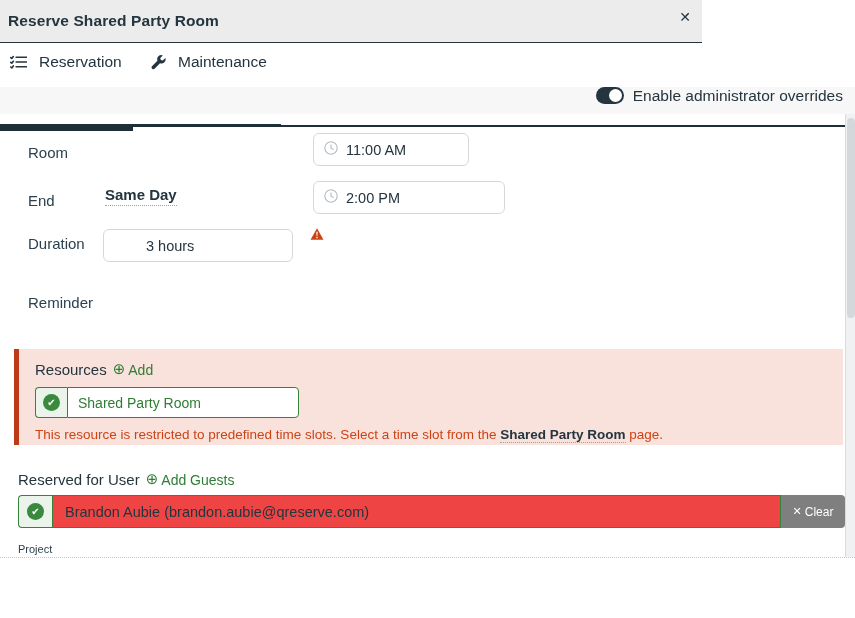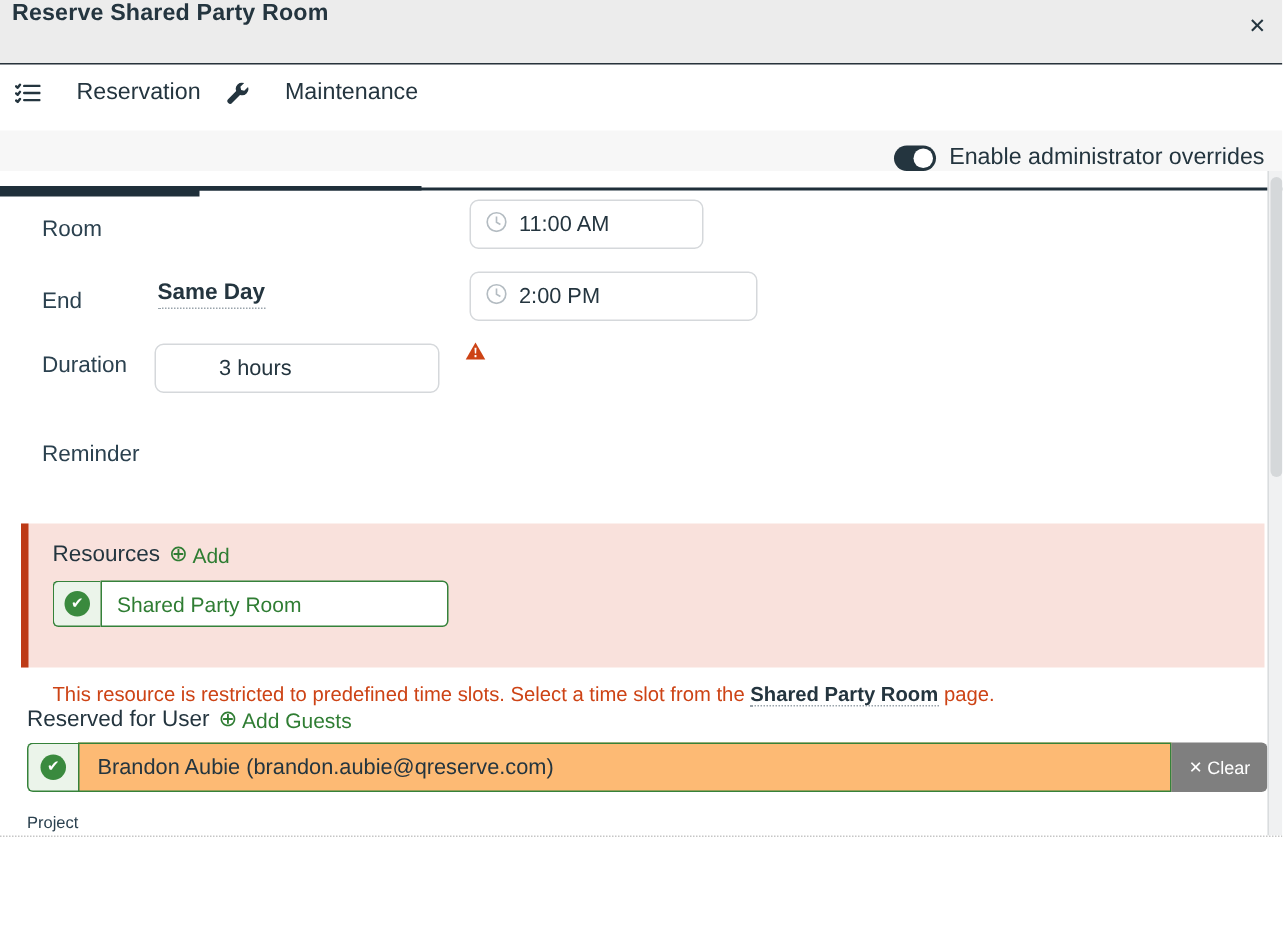--- a/index.html
+++ b/index.html
@@ -10,39 +10,39 @@
     --green-text:#2f7d33;
     --input-border:#d5d8db;
     --icon-gray:#b4bcc2;
   }
   *{margin:0;padding:0;box-sizing:border-box;}
   html,body{width:855px;height:618px;overflow:hidden;}
   body{font-family:"Liberation Sans",sans-serif;background:#fff;}
   .modal{position:relative;width:855px;height:618px;background:#fff;overflow:hidden;}
 
   
-  .hdr{position:absolute;left:0;top:0;width:855px;height:43px;background:#ececec;
-       border-bottom:1px solid #28333c;display:flex;align-items:flex-start;}
+  .hdr{position:absolute;left:0;top:0;width:702px;height:43px;background:#ececec;
+       border-bottom:1px solid #28333c;display:flex;align-items:center;}
   .hdr-title{margin-left:8px;font-size:15.5px;font-weight:bold;color:var(--navy);letter-spacing:.1px;}
   .hdr-close{position:absolute;right:11px;top:10px;font-size:14px;color:var(--navy);cursor:pointer;line-height:1;}
 
   
   .tabbar{position:absolute;left:0;top:44px;width:855px;height:43px;background:#fff;}
-  .tab{position:absolute;top:9px;display:flex;align-items:center;gap:24px;color:var(--navy);
+  .tab{position:absolute;top:9px;display:flex;align-items:center;gap:12px;color:var(--navy);
        font-size:15.5px;cursor:pointer;}
   .tab-reservation{left:10px;}
   .tab-maintenance{left:151px;}
   .tab svg{display:block;}
   .u-full{position:absolute;left:0;top:81px;width:855px;height:2px;background:var(--navy-line);}
   .u-tabs{position:absolute;left:0;top:80px;width:281px;height:3px;background:var(--navy-line);}
   .u-active{position:absolute;left:0;top:80px;width:133px;height:7px;background:var(--navy-line);}
 
   
   .adminrow{position:absolute;left:0;top:87px;width:855px;height:27px;background:#f7f7f7;
-            display:flex;align-items:flex-end;justify-content:flex-end;padding-right:12px;gap:9px;}
+            display:flex;align-items:flex-start;justify-content:flex-end;padding-right:12px;gap:9px;}
   .adminrow .lbl{font-size:15.5px;color:var(--navy);}
 
   
   .toggle{position:relative;width:28px;height:17px;border-radius:9px;cursor:pointer;flex:0 0 auto;}
   .toggle .knob{position:absolute;top:2px;right:2px;width:13px;height:13px;border-radius:50%;background:#fff;}
   .toggle.t-navy{background:var(--navy);}
 
   
   .flabel{position:absolute;left:28px;font-size:15px;color:#2b414f;}
   .input{position:absolute;height:33px;border:1px solid var(--input-border);border-radius:6px;
@@ -68,29 +68,29 @@
   .res-head{position:absolute;left:16px;top:12px;font-size:15px;color:var(--navy);display:flex;align-items:center;gap:6px;}
   .addlink{color:var(--green-text);font-size:14px;display:inline-flex;align-items:center;gap:3px;cursor:pointer;}
   .addlink .plus{font-size:15px;font-family:"DejaVu Sans",sans-serif;line-height:1;}
   .resgroup{position:absolute;left:16px;top:38px;display:flex;height:31px;}
   .res-addon{width:32px;background:#ebf4ea;border:1.5px solid var(--green);border-right:none;
              border-radius:4px 0 0 4px;display:flex;align-items:center;justify-content:center;}
   .checkcircle{width:17px;height:17px;border-radius:50%;background:#3a8a3e;color:#fff;font-size:10px;
                display:flex;align-items:center;justify-content:center;font-family:"DejaVu Sans",sans-serif;}
   .res-field{width:232px;background:#fff;border:1.5px solid var(--green);border-radius:0 4px 4px 0;
              display:flex;align-items:center;padding:0 10px;font-size:14px;color:var(--green-text);}
-  .res-restrict{position:absolute;left:16px;top:78px;font-size:13.5px;color:var(--orange);white-space:nowrap;margin-top:28px;}
+  .res-restrict{position:absolute;left:16px;top:78px;font-size:13.5px;color:var(--orange);white-space:nowrap;}
   .res-restrict .rlink{color:var(--navy);font-weight:bold;border-bottom:1px dotted #9aa4ab;cursor:pointer;}
 
   
   .rsv-head{position:absolute;left:18px;top:471px;font-size:15px;color:var(--navy);display:flex;align-items:center;gap:6px;}
   .usergroup{position:absolute;left:18px;top:495px;display:flex;height:33px;width:827px;}
   .usr-addon{width:34px;background:#ebf4ea;border:1.5px solid var(--green);border-right:none;
              border-radius:4px 0 0 4px;display:flex;align-items:center;justify-content:center;}
-  .usr-field{flex:1;background:#fdba74;border:1.5px solid var(--green);
+  .usr-field{flex:1;background:#ef4444;border:1.5px solid var(--green);
              display:flex;align-items:center;padding:0 12px;font-size:14.5px;color:var(--navy);}
   .usr-clear{width:64px;background:#7f7f7f;color:#fff;border:none;border-radius:0 4px 4px 0;
              display:flex;align-items:center;justify-content:center;gap:3px;font-size:12px;cursor:pointer;
              font-family:"Liberation Sans",sans-serif;}
   .usr-clear .x{font-size:11px;font-family:"DejaVu Sans",sans-serif;}
 
   .projlabel{position:absolute;left:18px;top:543px;font-size:11px;color:#2b414f;}
 
   
   .footer{position:absolute;left:0;top:557px;width:855px;height:61px;background:#fff;

